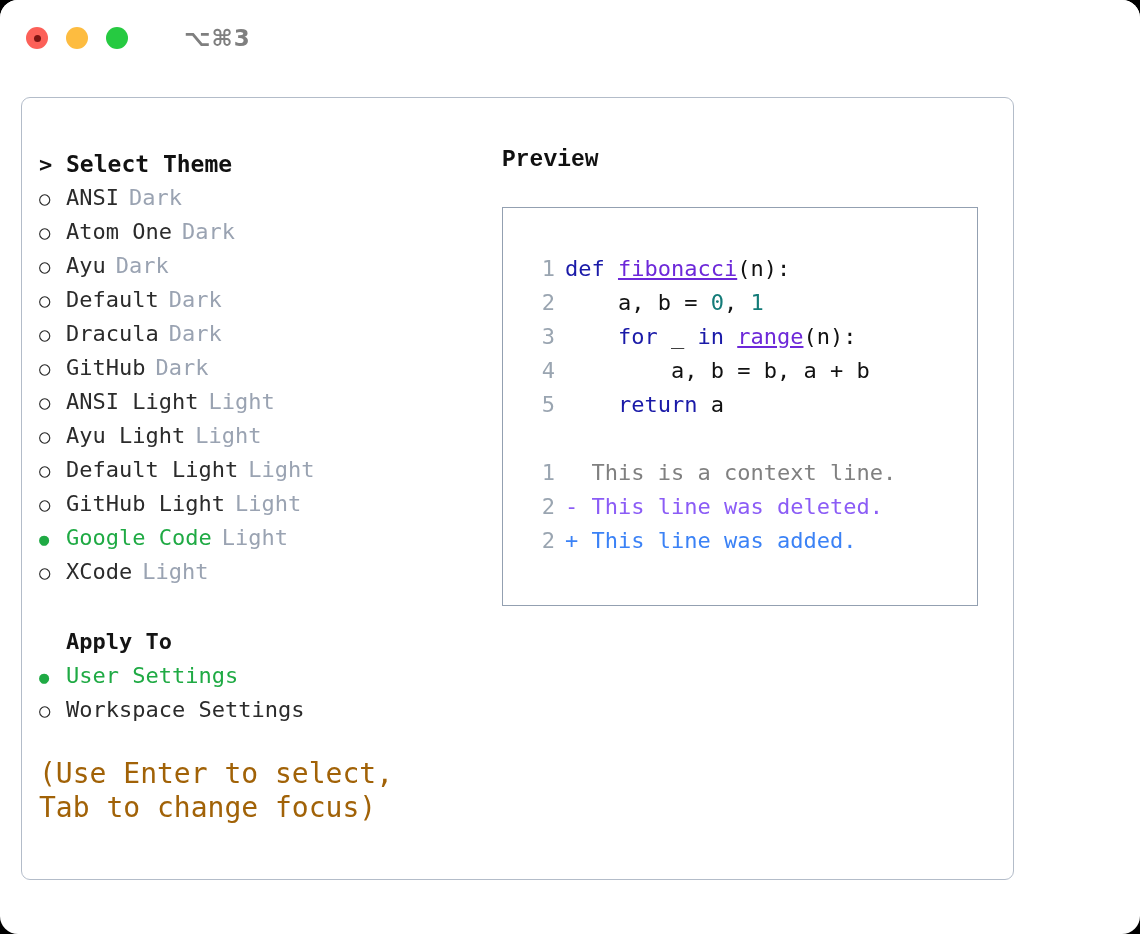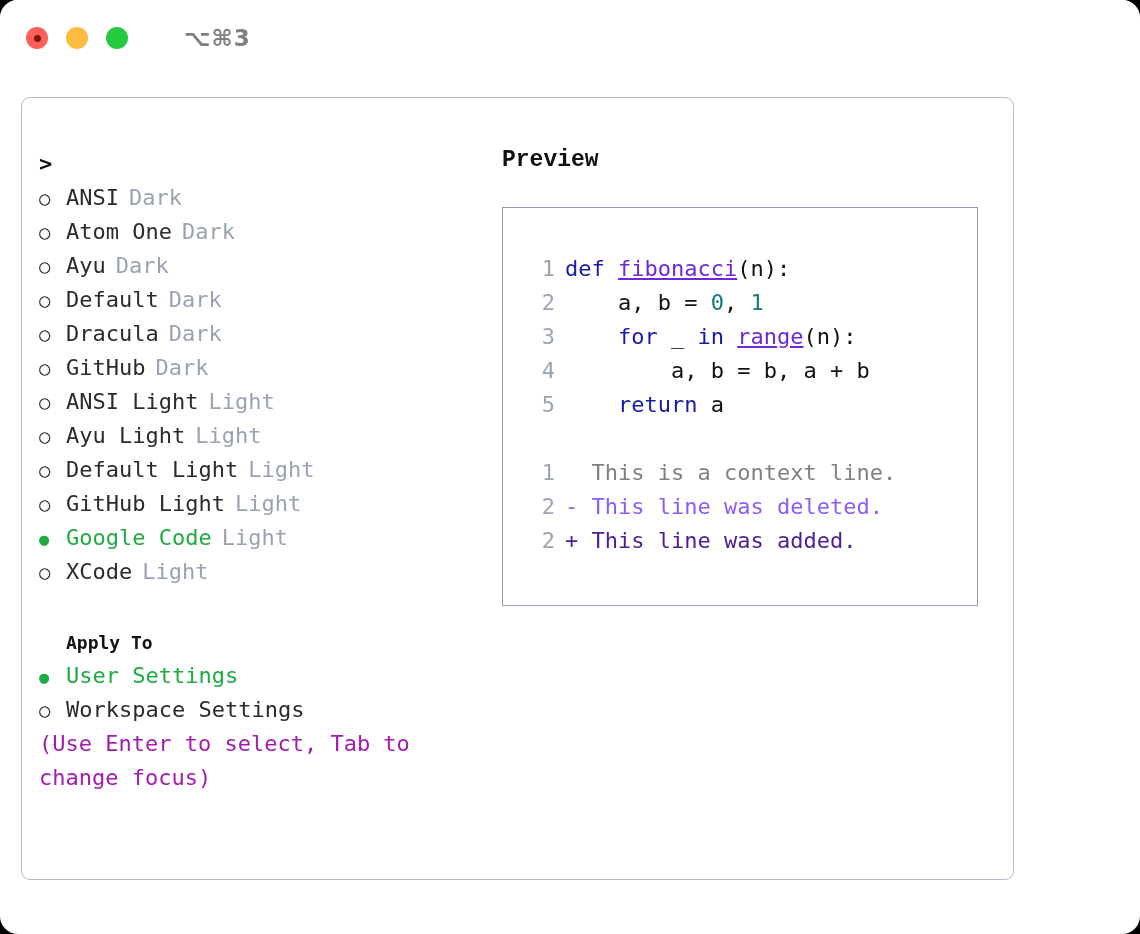--- a/index.html
+++ b/index.html
@@ -114,30 +114,31 @@
   .row-label.sel { color: #1faa44; }
   .row-tag {
     color: #9aa3b2;
     margin-left: 10px;
     text-align: center;
   }
 
   .section-head {
     font-weight: 700;
     color: #141414;
-    font-size: 18px;
+    font-size: 22px;
     text-align: center;
   }
 
   .spacer-row { height: 36px; }
 
   #hint {
-    font-size: 22px;
+    margin-top: 30px;
+    font-size: 28px;
     line-height: 34px;
-    color: #a21caf;
+    color: #a16207;
     width: 410px;
     white-space: pre-wrap;
   }
 
   
   #right-col {
     flex: 1;
     padding: 49px 0 0 0;
     position: relative;
   }
@@ -170,21 +171,21 @@
     color: #9aa5b1;
     margin-right: 10px;
   }
   .code-txt { color: #111111; }
   .tok-kw   { color: #1a1aa8; margin-top: 12px; }
   .tok-fn   { color: #6d28d9; text-decoration: underline; }
   .tok-num  { color: #137b78; }
   .tok-plain{ color: #111111; }
   .diff-ctx { color: #808080; }
   .diff-del { color: #8b5cf6; }
-  .diff-add { color: #4c1d95; }
+  .diff-add { color: #3b82f6; }
   .code-gap { height: 34px; }
 </style>
 </head>
 <body>
 
 <div id="window">
 
   <div id="titlebar">
     <div class="traffic-lights">
       <div class="light red"></div>
@@ -194,20 +195,21 @@
     <div id="shortcut">⌥⌘3</div>
   </div>
 
   <div id="panel">
     <div id="panel-inner">
 
       <div id="left-col">
 
         <div class="list-row">
           <span class="marker caret">&gt;</span>
+          <span class="row-head">Select Theme</span>
         </div>
 
         <div id="theme-items">
             <div class="list-row"><span class="marker">○</span><span class="row-label">ANSI</span><span class="row-tag">Dark</span></div>
             <div class="list-row"><span class="marker">○</span><span class="row-label">Atom One</span><span class="row-tag">Dark</span></div>
             <div class="list-row"><span class="marker">○</span><span class="row-label">Ayu</span><span class="row-tag">Dark</span></div>
             <div class="list-row"><span class="marker">○</span><span class="row-label">Default</span><span class="row-tag">Dark</span></div>
             <div class="list-row"><span class="marker">○</span><span class="row-label">Dracula</span><span class="row-tag">Dark</span></div>
             <div class="list-row"><span class="marker">○</span><span class="row-label">GitHub</span><span class="row-tag">Dark</span></div>
             <div class="list-row"><span class="marker">○</span><span class="row-label">ANSI Light</span><span class="row-tag">Light</span></div>

